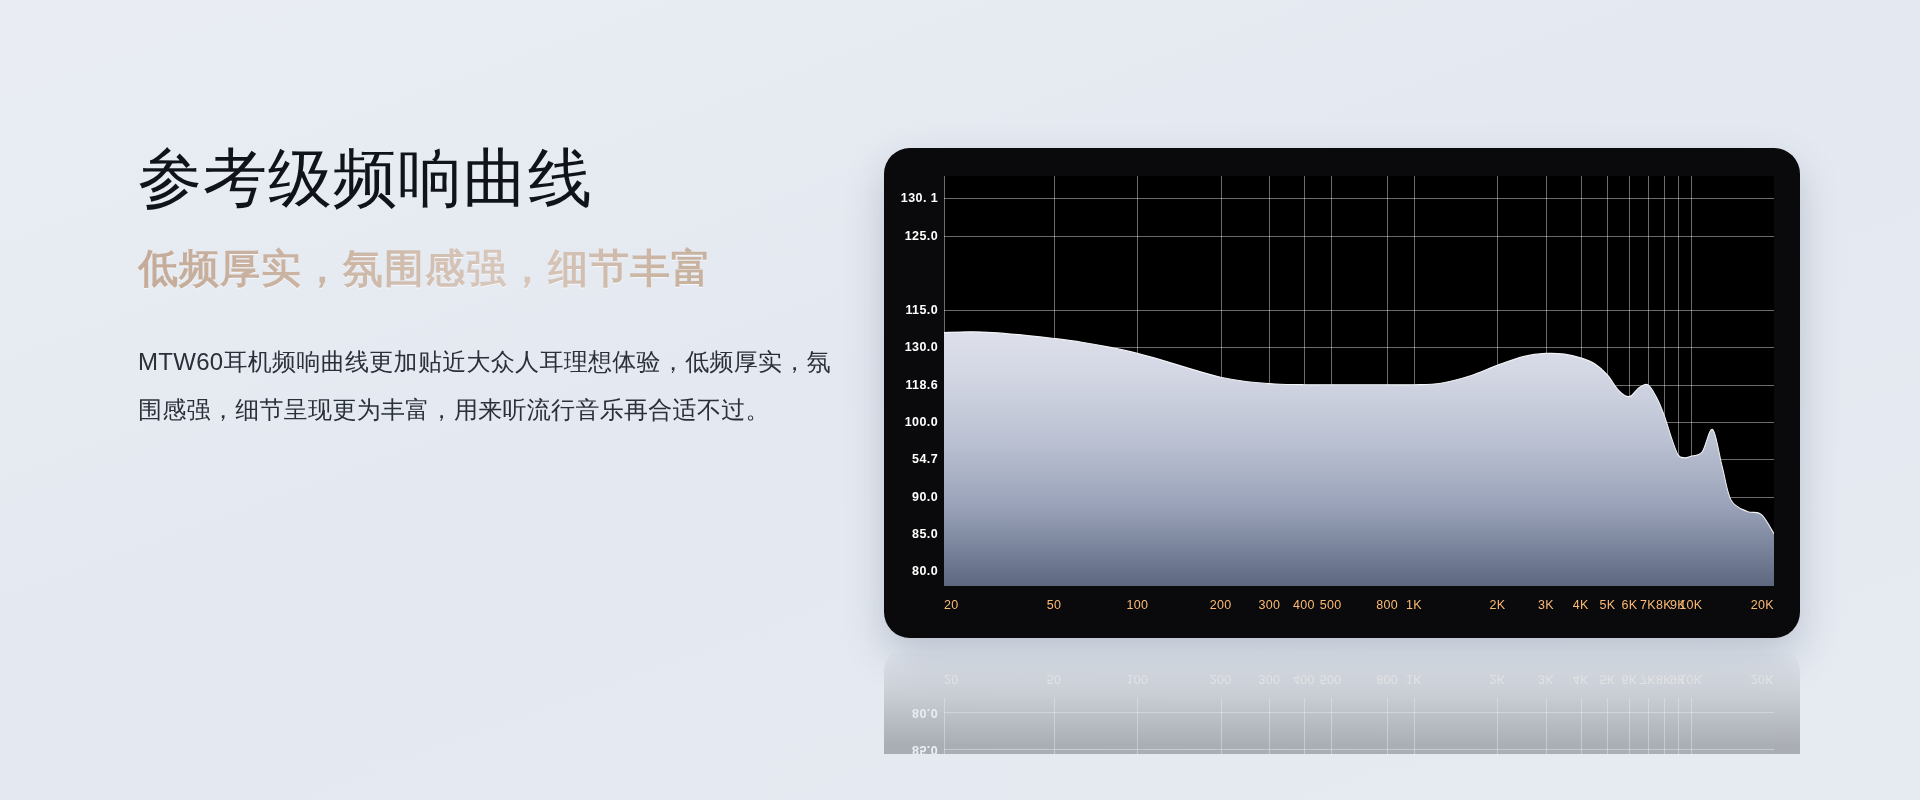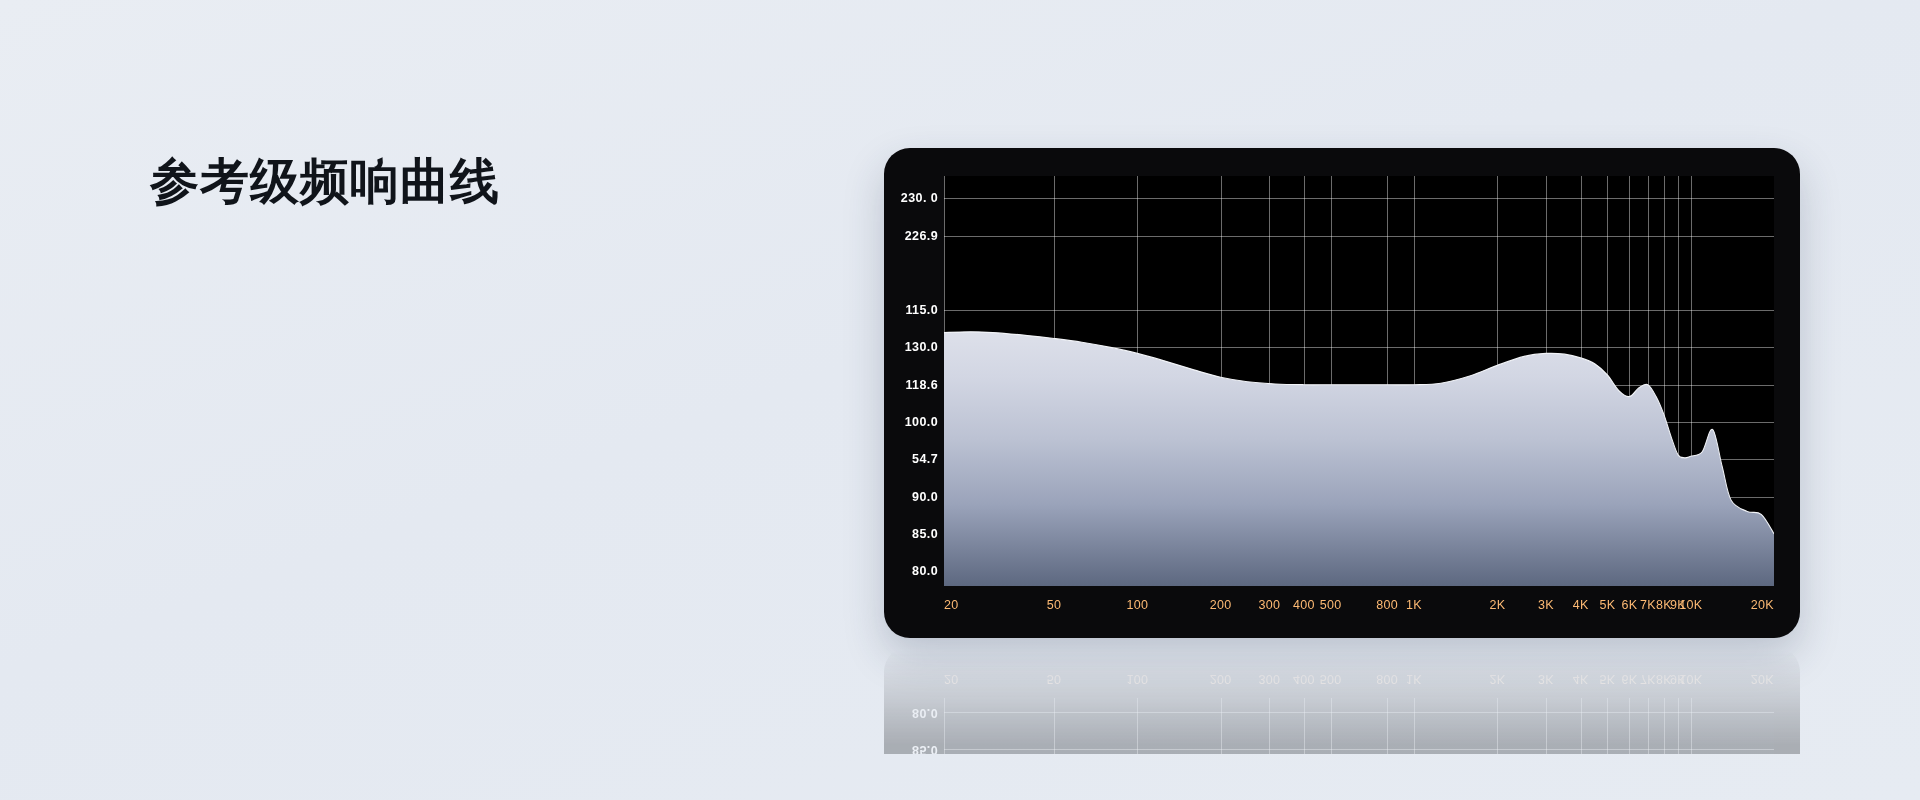--- a/index.html
+++ b/index.html
@@ -7,22 +7,22 @@
     width:1920px;height:800px;overflow:hidden;
     background:#e6ebf2;
     font-family:"Liberation Sans","DejaVu Sans",sans-serif;
   }
   .page{position:relative;width:1920px;height:800px;
         background:linear-gradient(160deg,#e9edf3 0%,#e4e9f1 45%,#e6ebf2 100%);}
 
   
   .copy{position:absolute;left:138px;top:140px;width:720px;}
   .headline{
-    font-size:49px;line-height:1.19;font-weight:700;color:#10141a;
-    letter-spacing:1px;margin:12px;
+    font-size:64px;line-height:1.19;font-weight:400;color:#10141a;
+    letter-spacing:1px;margin:0;
   }
   .headline .l2{display:block;}
   .subhead{
     margin:28px 0 0 0;
     font-size:40px;line-height:1.2;font-weight:700;letter-spacing:1px;
     background:linear-gradient(100deg,#c4ab99 0%,#cbb5a4 26%,#d8c8bd 52%,#c9b3a1 74%,#bfa794 100%);
     -webkit-background-clip:text;background-clip:text;
     color:transparent;-webkit-text-fill-color:transparent;
     filter:drop-shadow(0 1px 0 rgba(255,255,255,.65));
     white-space:nowrap;
@@ -84,28 +84,30 @@
 </style>
 </head>
 <body>
 
 <div class="page">
 
   <div class="copy">
     <h1 class="headline">
       <span>参考级频响曲线</span>
     </h1>
+    <div class="subhead">低频厚实，氛围感强，细节丰富</div>
+    <p class="body-copy">MTW60耳机频响曲线更加贴近大众人耳理想体验，低频厚实，氛围感强，细节呈现更为丰富，用来听流行音乐再合适不过。</p>
   </div>
 
   <div class="panel-wrap">
     <div class="panel">
 
       <div class="ylabs">
-          <div class="ylab" style="top: 5.45455%;">230. 0</div>
-          <div class="ylab" style="top: 14.5455%;">226.9</div>
+          <div class="ylab" style="top: 5.45455%;">130. 1</div>
+          <div class="ylab" style="top: 14.5455%;">125.0</div>
           <div class="ylab" style="top: 32.7273%;">115.0</div>
           <div class="ylab" style="top: 41.8182%;">130.0</div>
           <div class="ylab" style="top: 50.9091%;">118.6</div>
           <div class="ylab" style="top: 60%;">100.0</div>
           <div class="ylab" style="top: 69.0909%;">54.7</div>
           <div class="ylab" style="top: 78.1818%;">90.0</div>
           <div class="ylab" style="top: 87.2727%;">85.0</div>
           <div class="ylab" style="top: 96.3636%;">80.0</div>
         </div>
 

